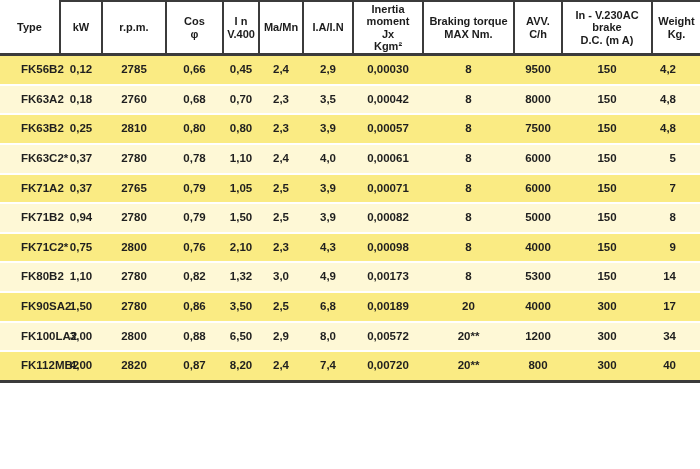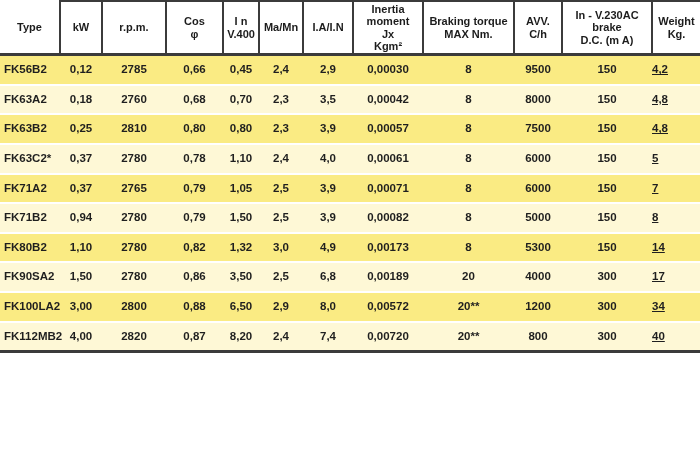--- a/index.html
+++ b/index.html
@@ -38,22 +38,22 @@
     text-align: center;
     vertical-align: middle;
     height: 27.6px;
     line-height: 1;
     padding: 0;
     border-bottom: 2px solid #ffffff;
   }
   tbody tr:nth-child(odd)  td { background: #FAEB83; }
   tbody tr:nth-child(even) td { background: #FEF8D6; }
   tbody tr:last-child td { border-bottom: 3px solid #3b3b3b; margin-top: 40px; }
-  td.col-type { text-align: left; padding-left: 4px; }
-  td.col-weight { text-align: left; padding-right: 24px; text-decoration: underline; }
+  td.col-type { text-align: left; padding-left: 21px; }
+  td.col-weight { text-align: right; padding-right: 24px; }
 </style>
 </head>
 <body>
 
 <div class="page">
   <table>
     <colgroup>
       <col style="width:60px">
         <col style="width:42px">
         <col style="width:64px">
@@ -172,20 +172,34 @@
           <td class="col-in_v400">1,50</td>
           <td class="col-ma_mn">2,5</td>
           <td class="col-ia_in">3,9</td>
           <td class="col-inertia">0,00082</td>
           <td class="col-braking">8</td>
           <td class="col-avv">5000</td>
           <td class="col-brake_current">150</td>
           <td class="col-weight">8</td>
         </tr>
         <tr>
+          <td class="col-type">FK71C2*</td>
+          <td class="col-kw">0,75</td>
+          <td class="col-rpm">2800</td>
+          <td class="col-cos_phi">0,76</td>
+          <td class="col-in_v400">2,10</td>
+          <td class="col-ma_mn">2,3</td>
+          <td class="col-ia_in">4,3</td>
+          <td class="col-inertia">0,00098</td>
+          <td class="col-braking">8</td>
+          <td class="col-avv">4000</td>
+          <td class="col-brake_current">150</td>
+          <td class="col-weight">9</td>
+        </tr>
+        <tr>
           <td class="col-type">FK80B2</td>
           <td class="col-kw">1,10</td>
           <td class="col-rpm">2780</td>
           <td class="col-cos_phi">0,82</td>
           <td class="col-in_v400">1,32</td>
           <td class="col-ma_mn">3,0</td>
           <td class="col-ia_in">4,9</td>
           <td class="col-inertia">0,00173</td>
           <td class="col-braking">8</td>
           <td class="col-avv">5300</td>

